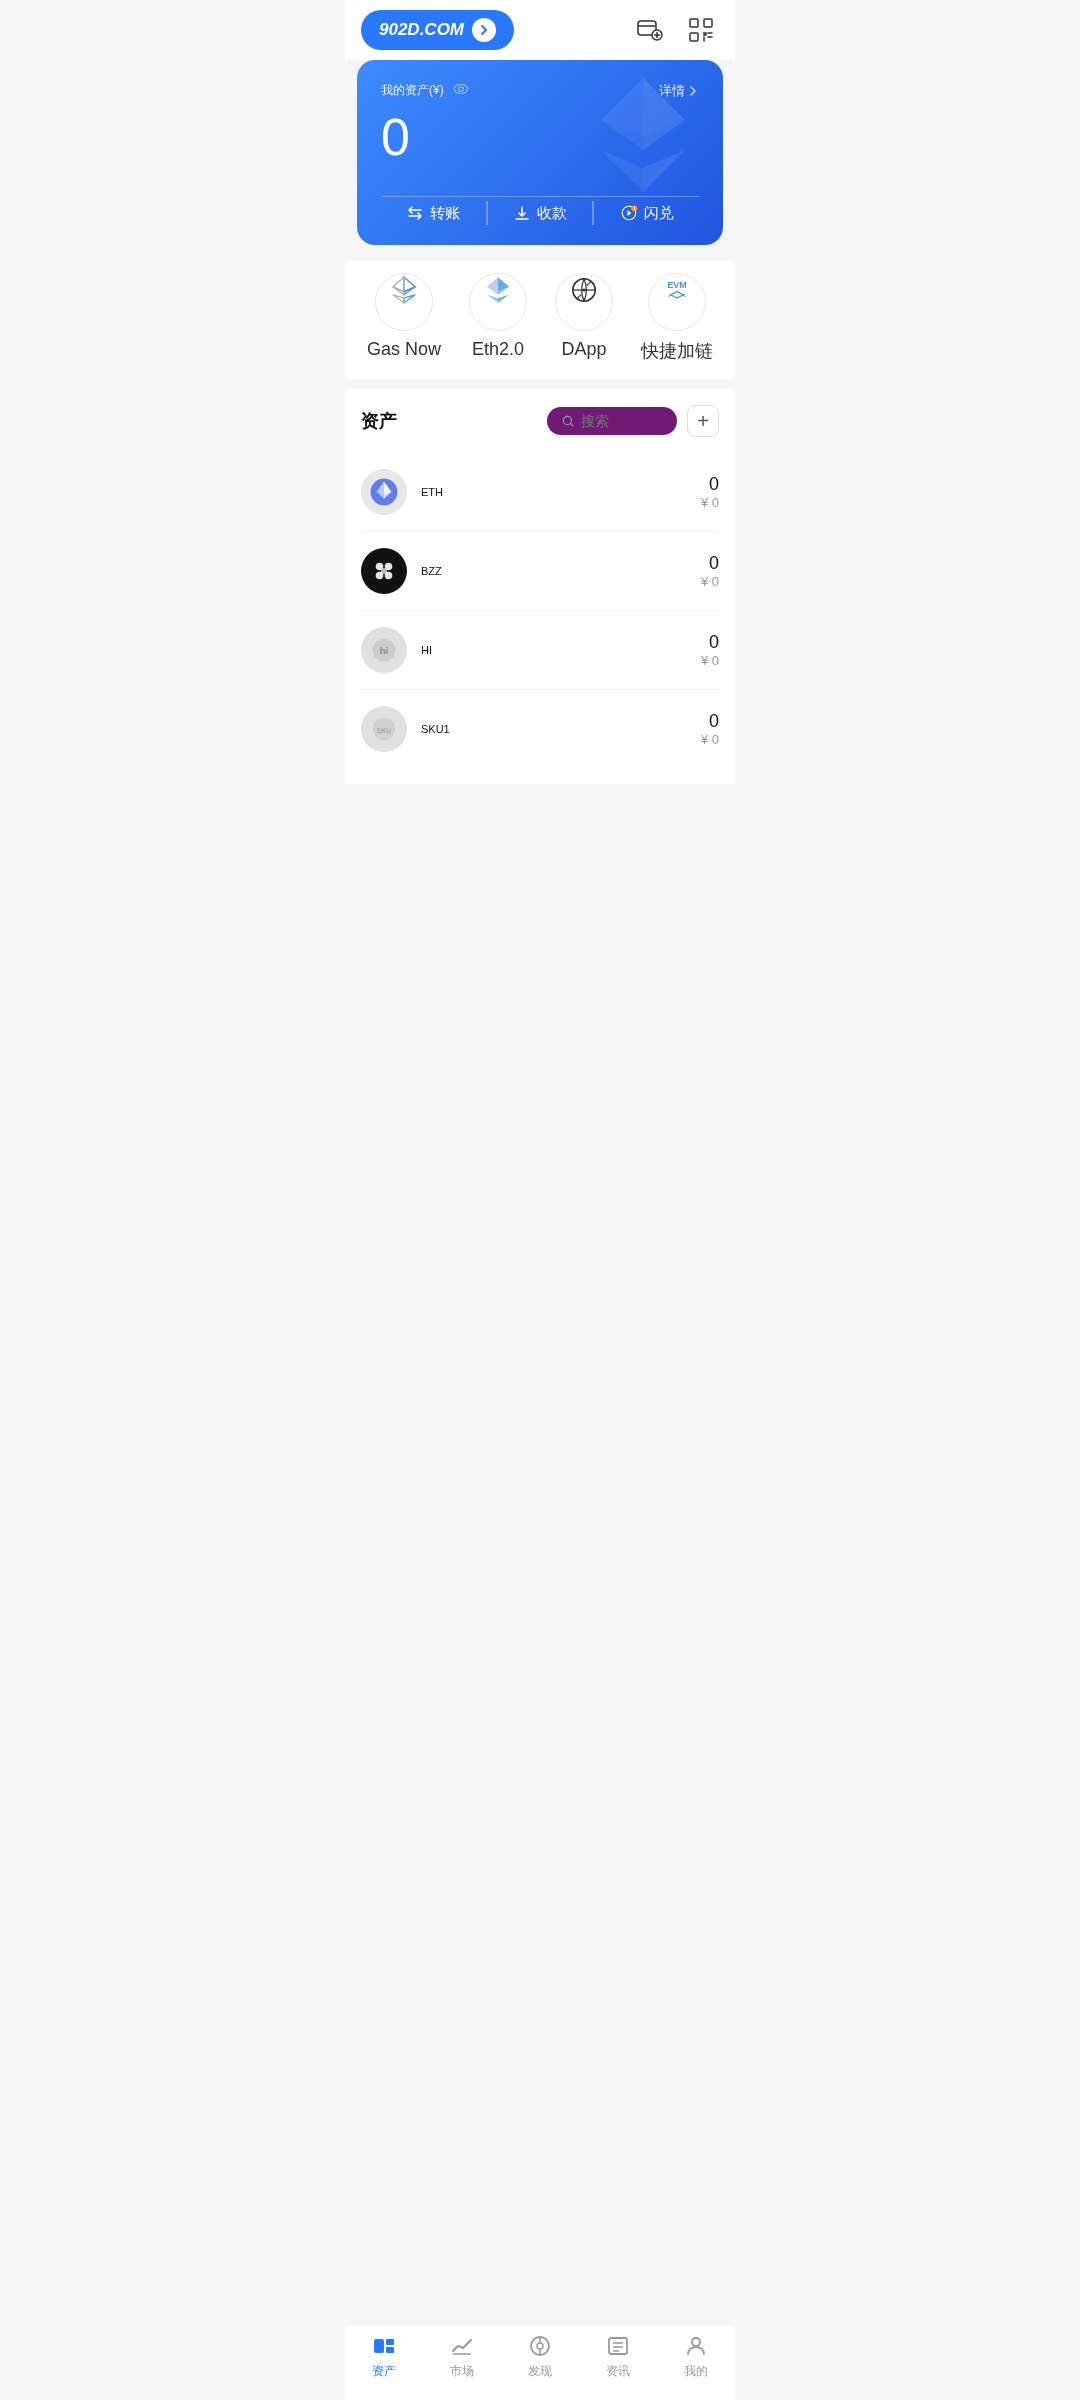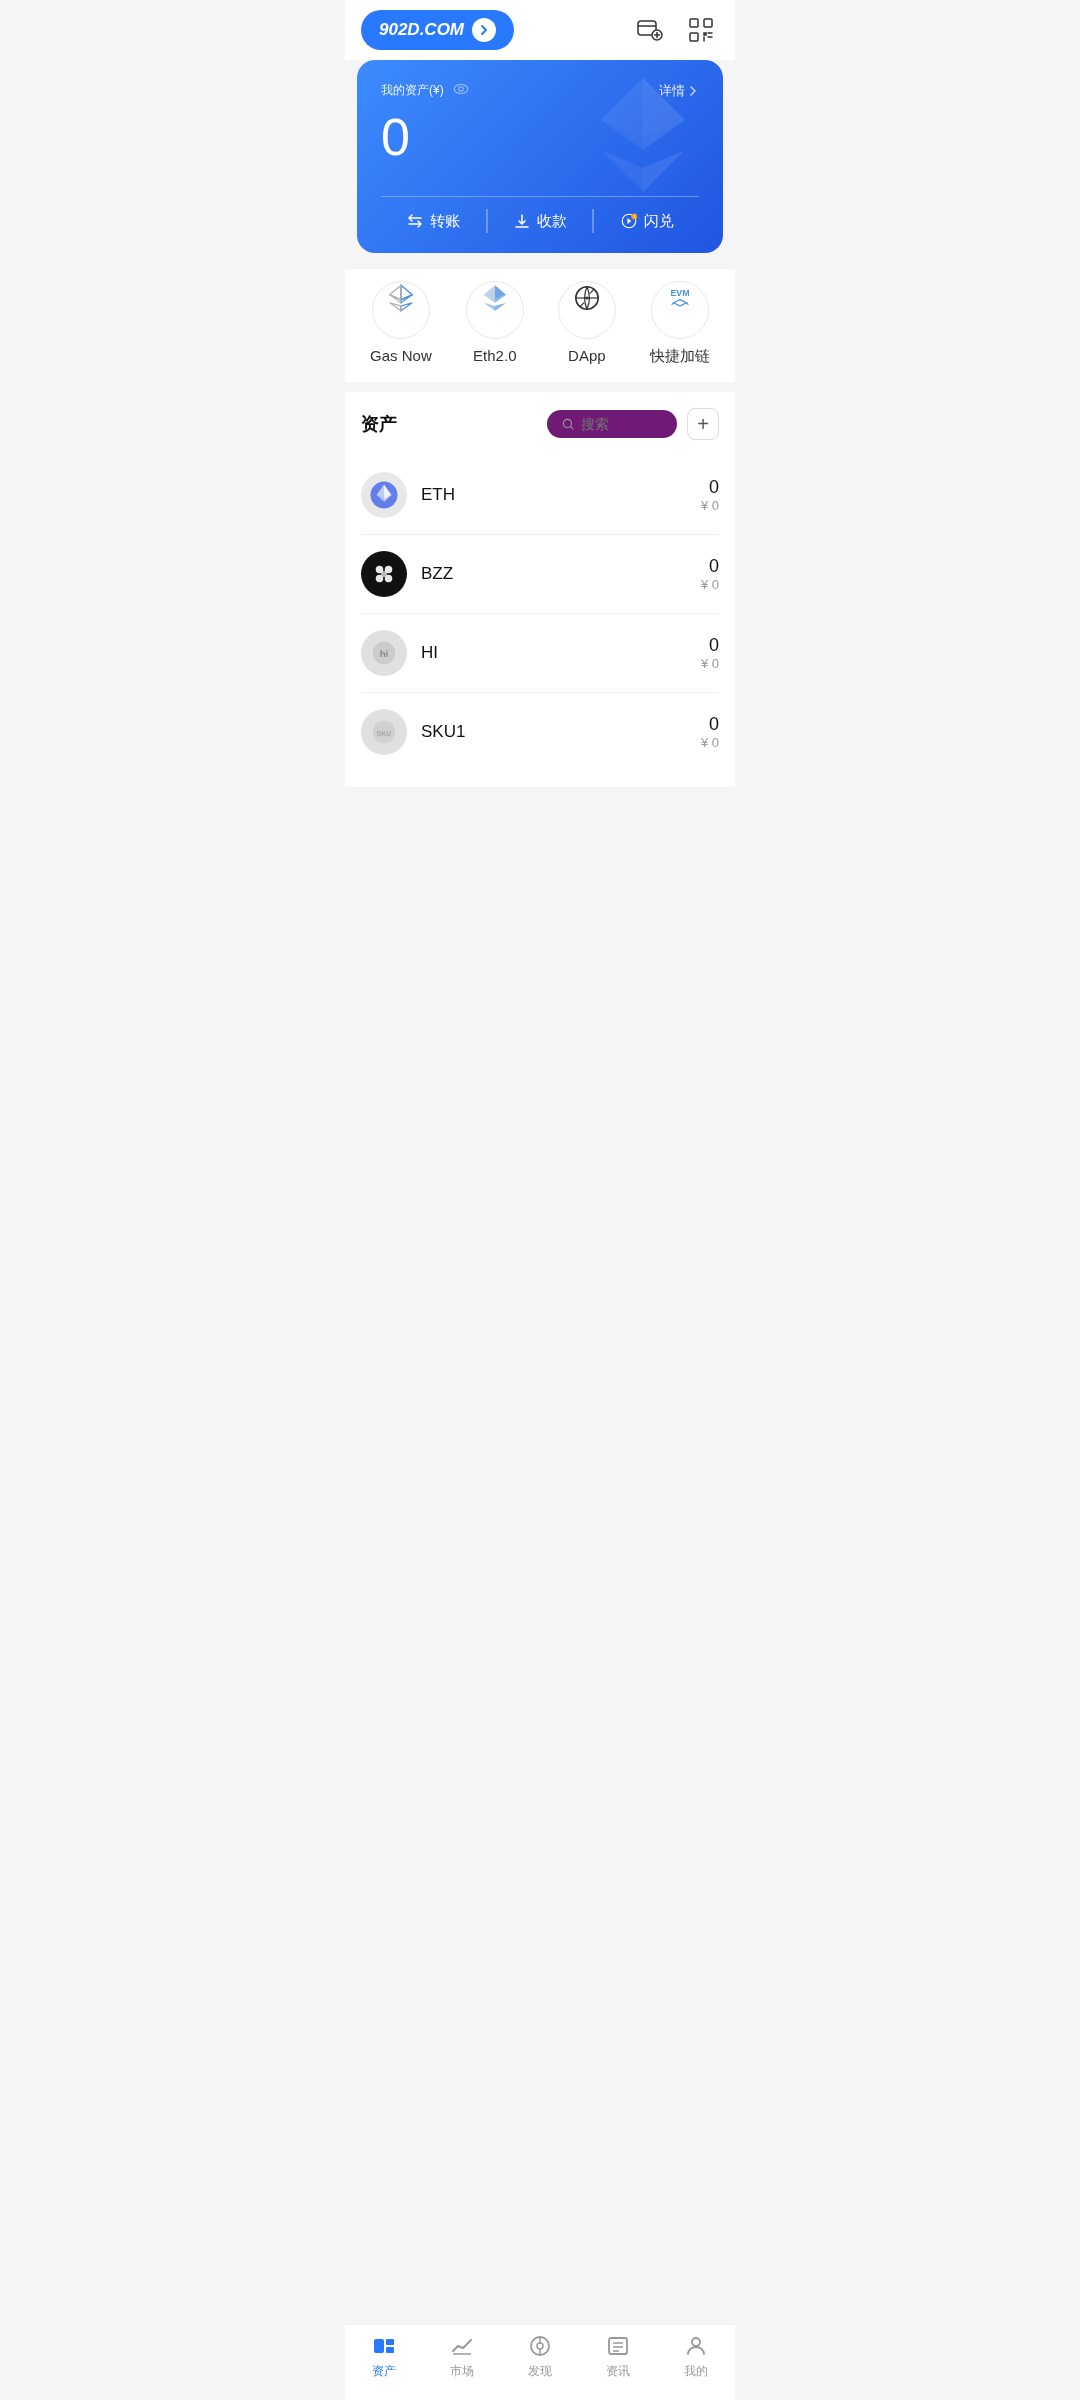--- a/index.html
+++ b/index.html
@@ -134,21 +134,21 @@
     .eth-watermark {
       position: absolute;
       right: 20px;
       top: 15px;
       opacity: 0.18;
     }
     .asset-actions {
       display: flex;
       justify-content: space-around;
       border-top: 1px solid rgba(255,255,255,0.3);
-      padding-top: 12px;
+      padding-top: 4px;
       margin-top: 18px;
     }
     .asset-action-btn {
       display: flex;
       align-items: center;
       gap: 6px;
       font-size: 15px;
       color: #fff;
       cursor: pointer;
       flex: 1;
@@ -177,21 +177,21 @@
       width: 58px;
       height: 58px;
       border-radius: 50%;
       border: 1.5px solid #e8e8e8;
       display: flex;
       align-items: flex-start;
       justify-content: center;
       background: #fff;
     }
     .quick-icon-label {
-      font-size: 15px;
+      font-size: 18px;
       color: #333;
     }
 
     
     .assets-section {
       background: #fff;
       padding: 16px;
     }
     .assets-header {
       display: flex;
@@ -258,21 +258,21 @@
       background: #e8e8e8;
       display: flex;
       align-items: center;
       justify-content: center;
       margin-right: 14px;
       flex-shrink: 0;
       overflow: hidden;
     }
     .asset-name {
       flex: 1;
-      font-size: 17px;
+      font-size: 11px;
       font-weight: 500;
       color: #111;
     }
     .asset-values {
       text-align: right;
     }
     .asset-amount-num {
       font-size: 18px;
       font-weight: 500;
       color: #111;

